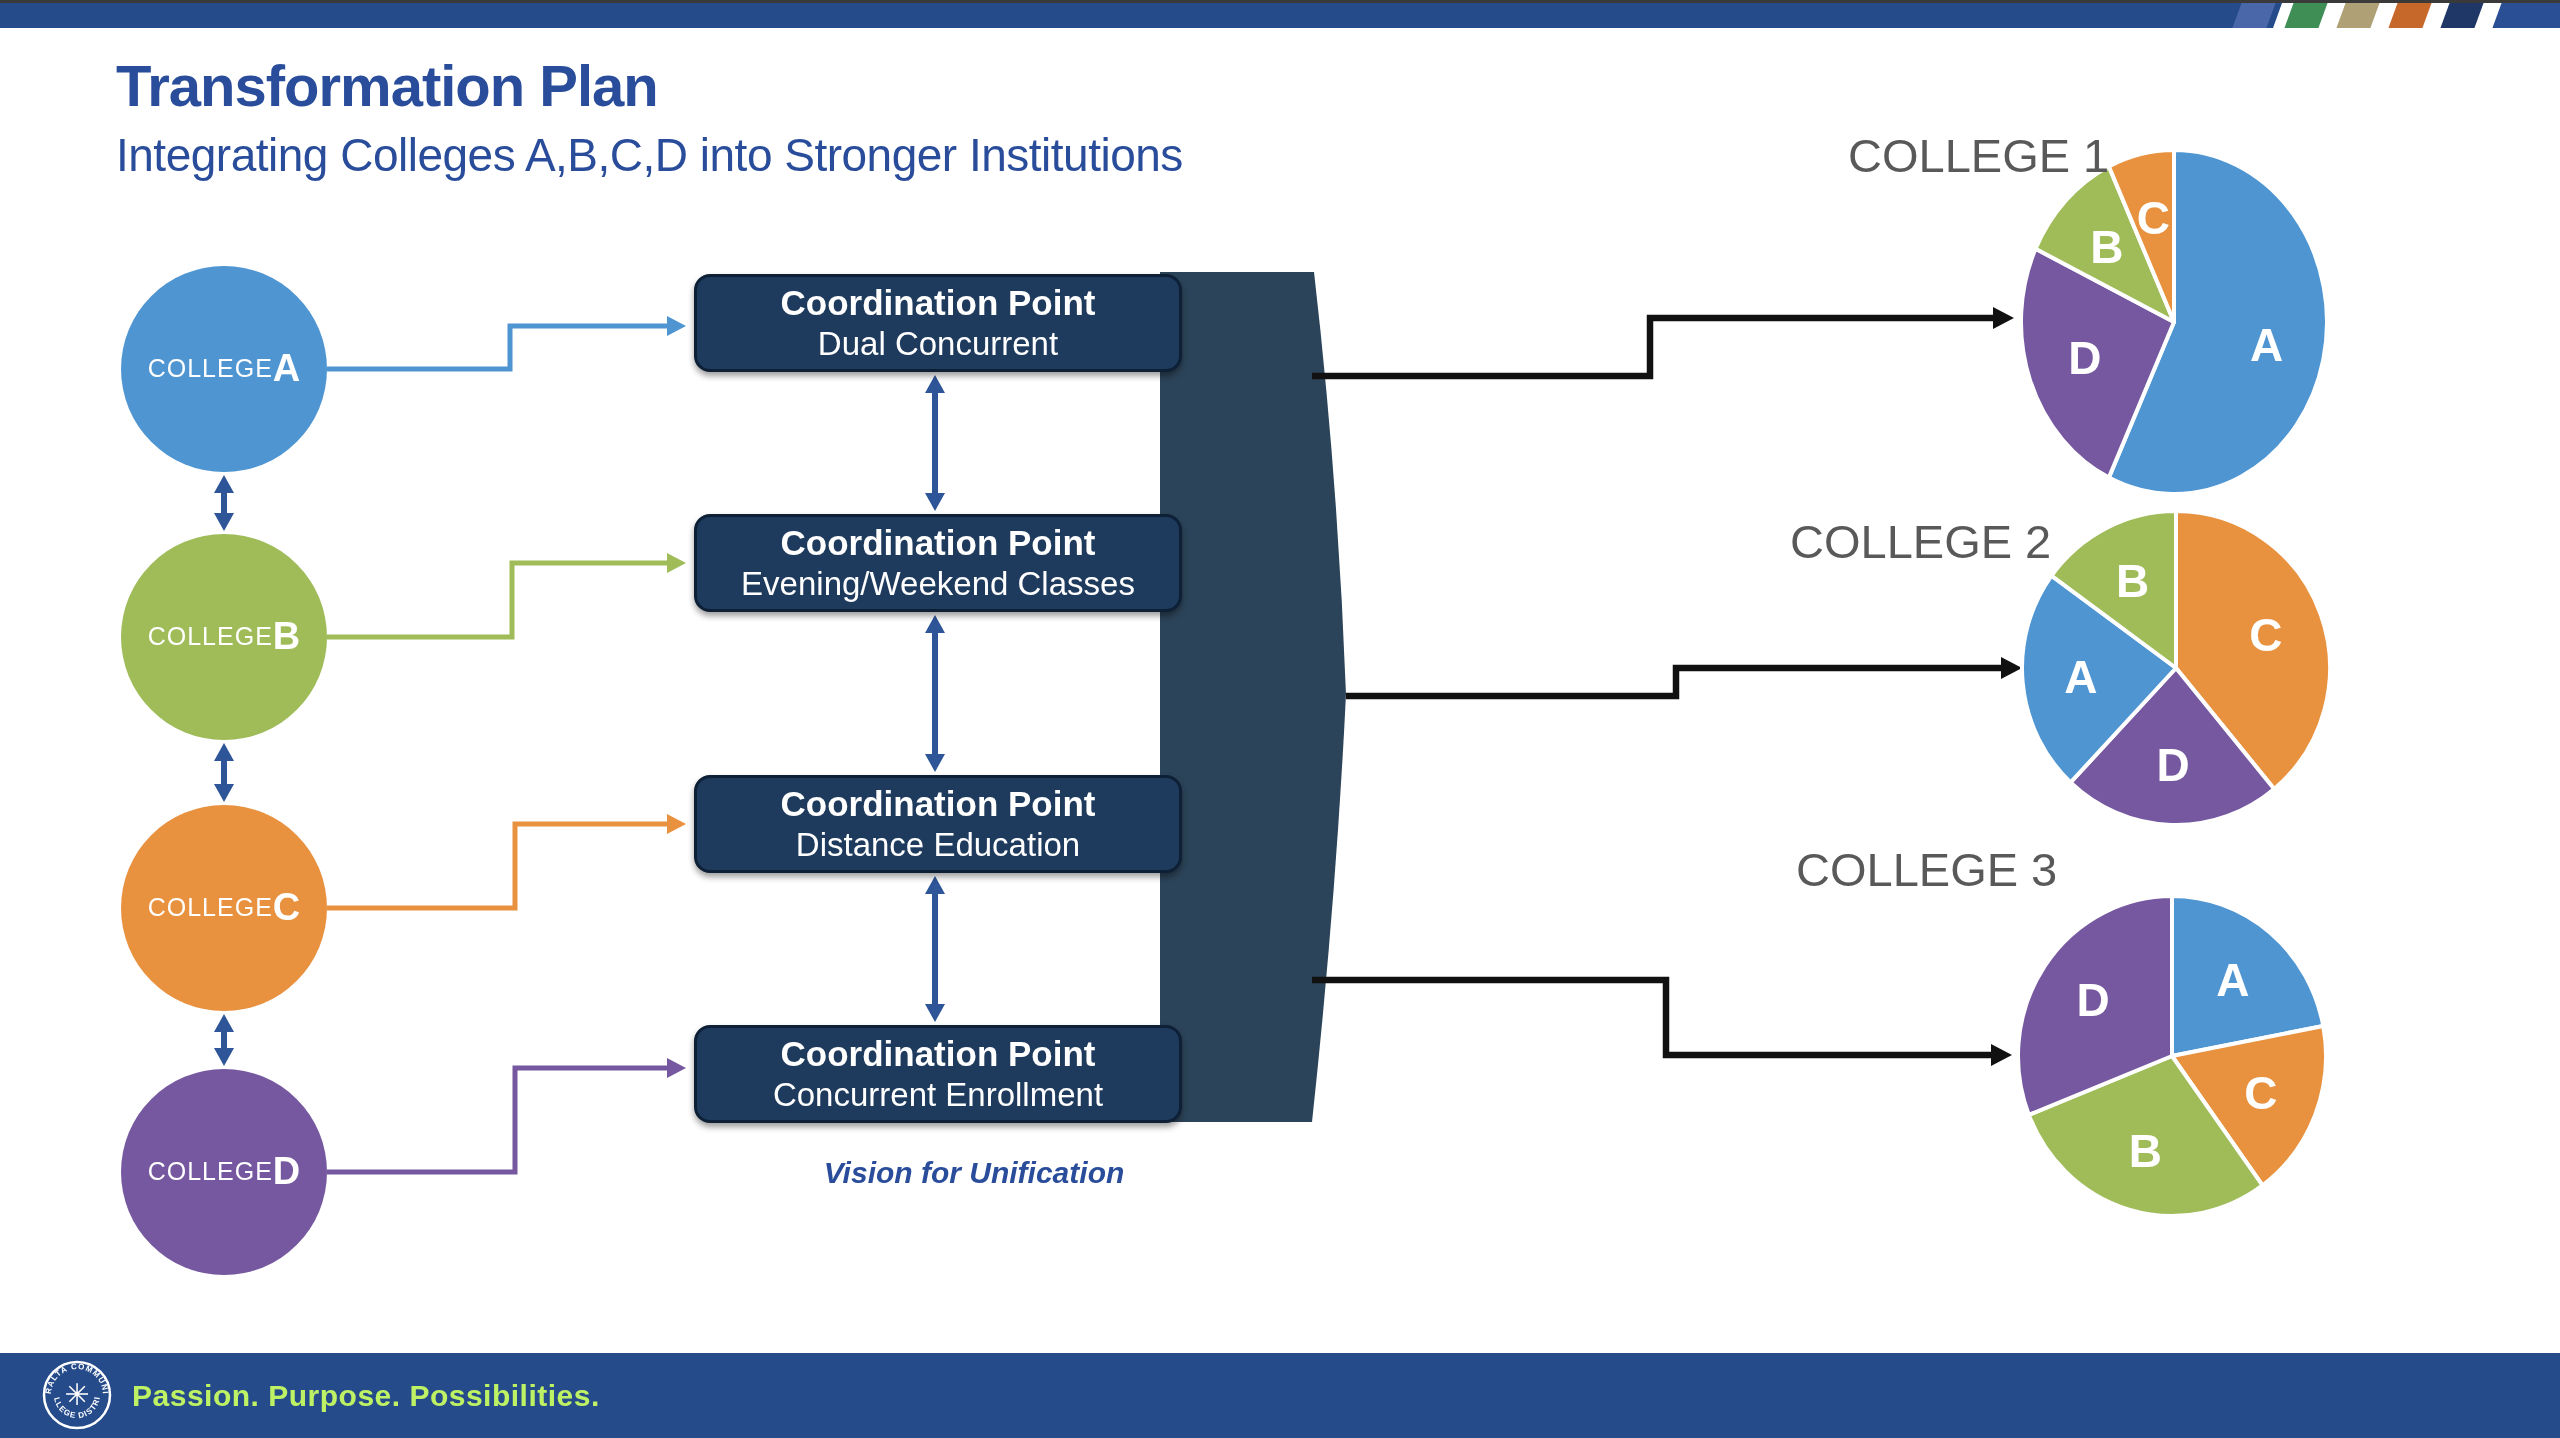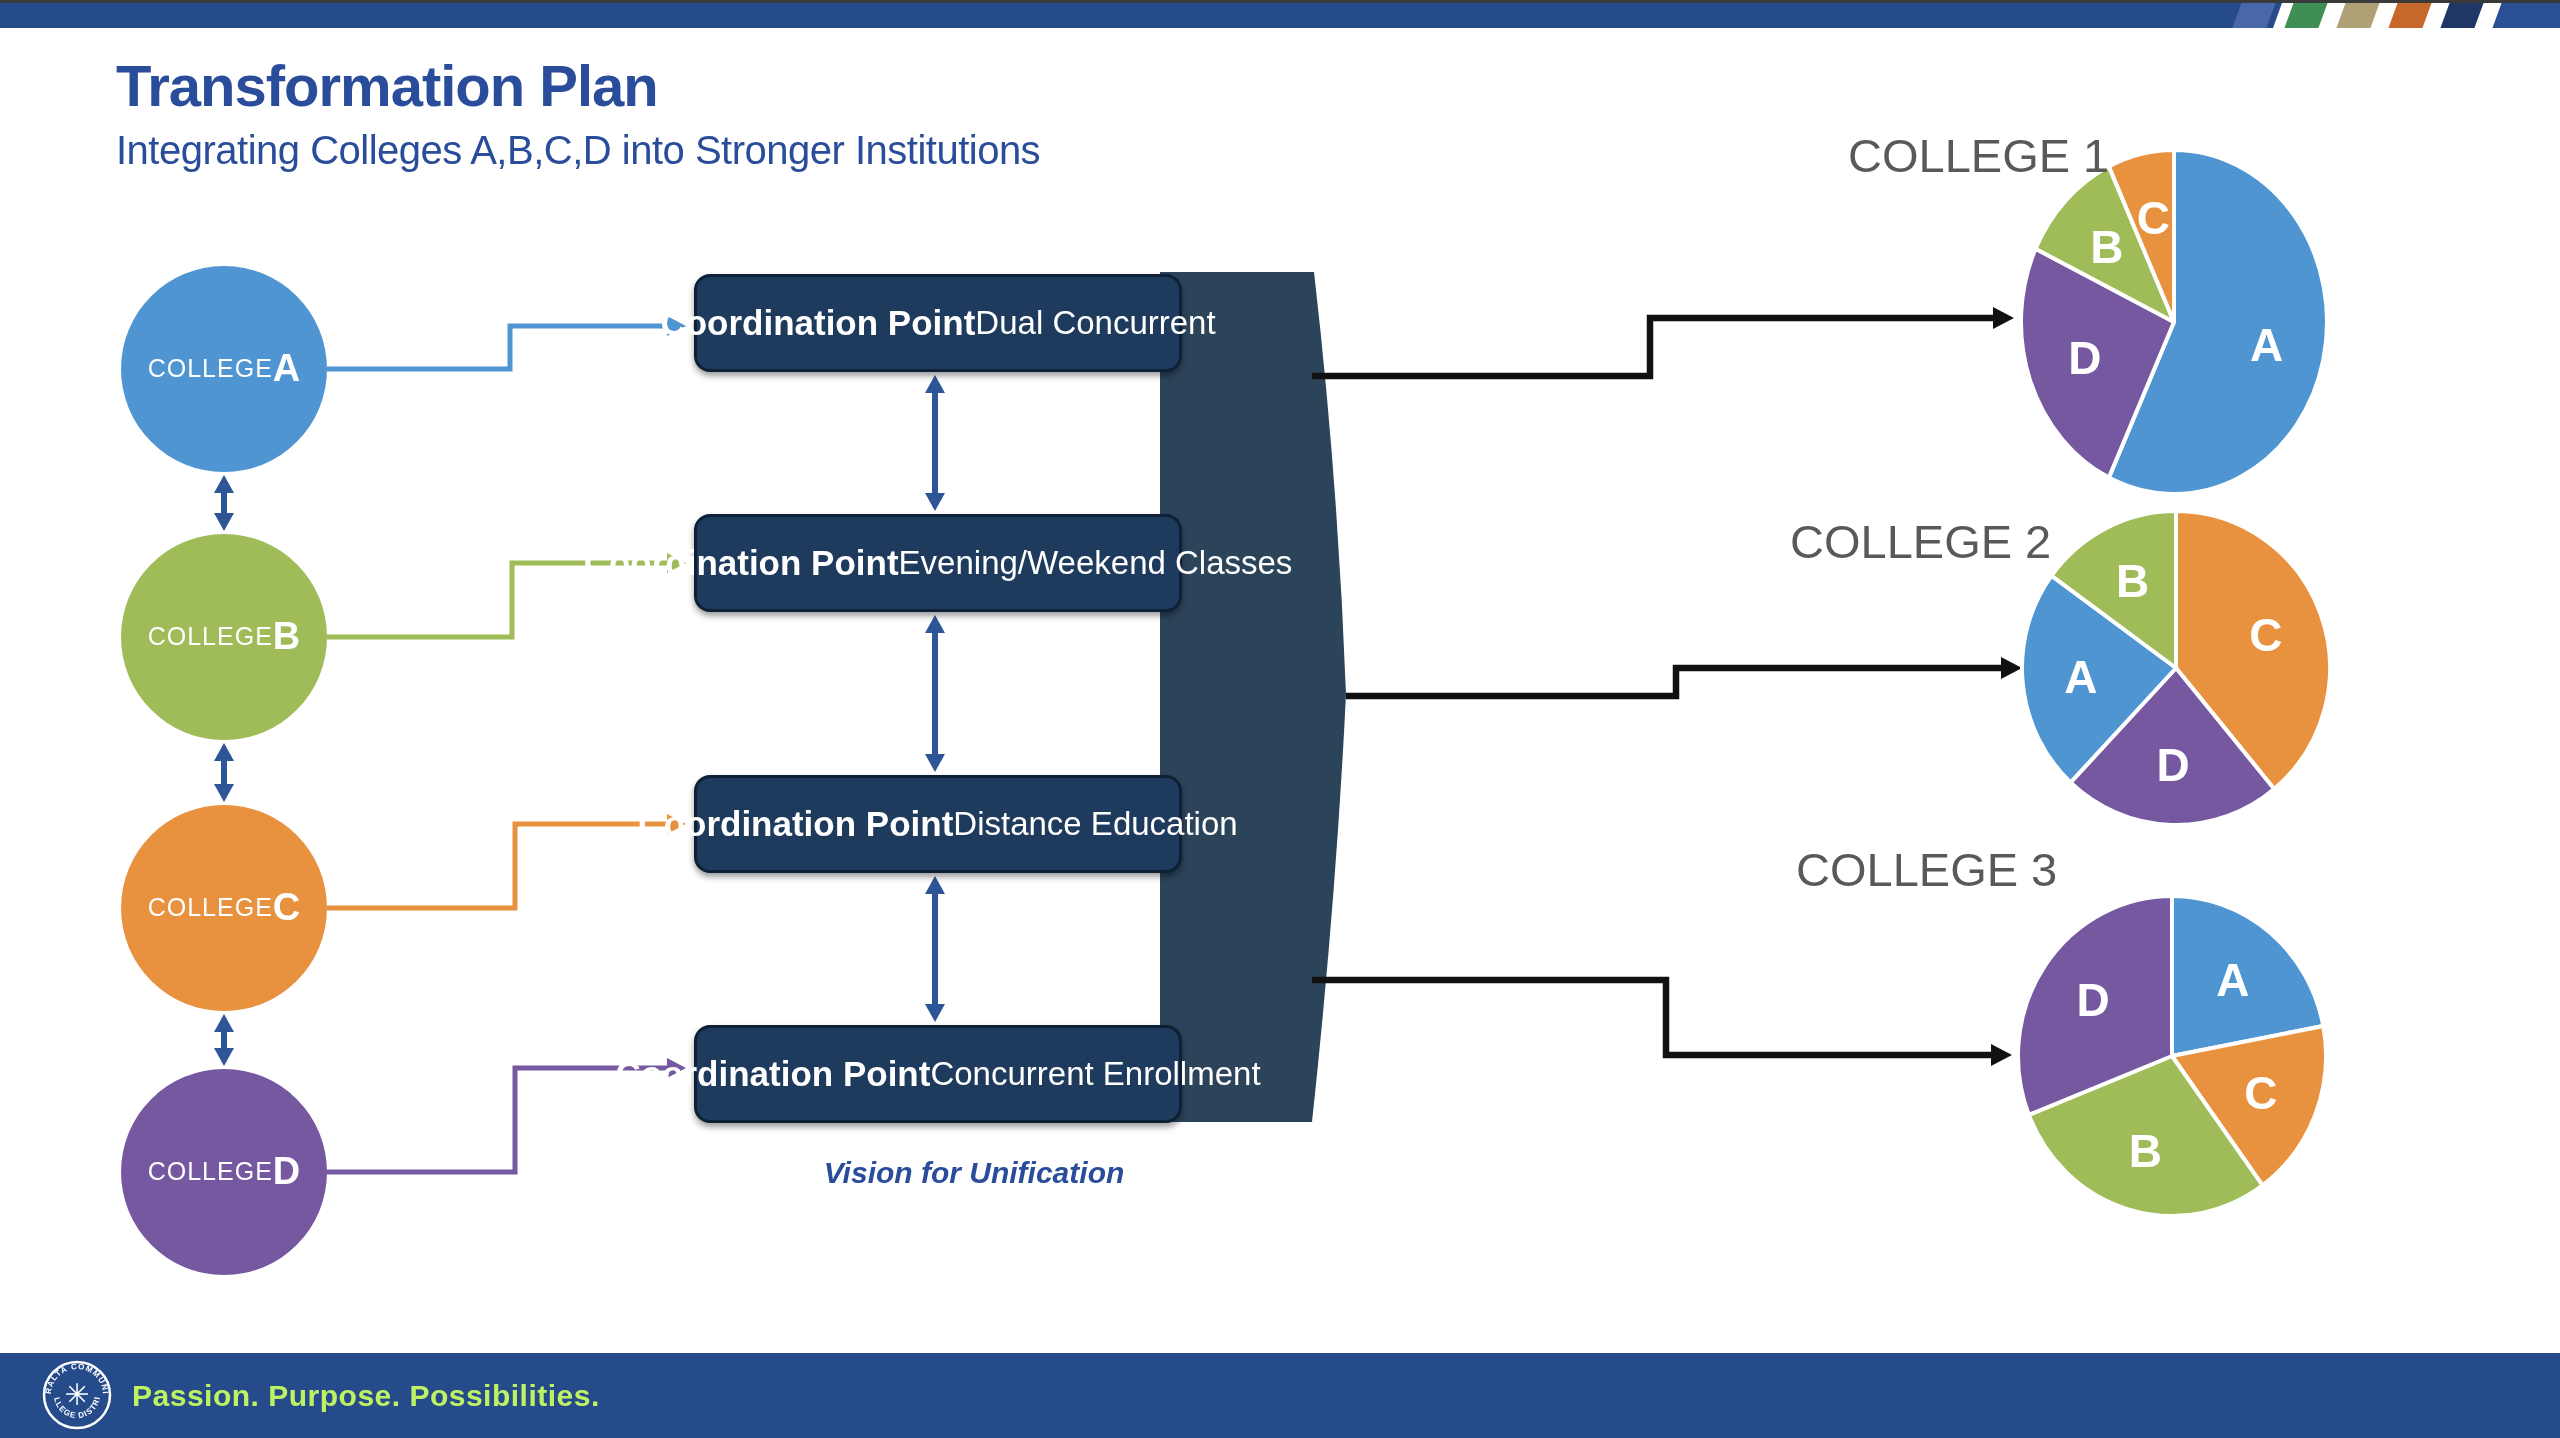--- a/index.html
+++ b/index.html
@@ -2,29 +2,29 @@
 <html><head>
 <meta charset="utf-8">
 <style>
   html,body{margin:0;padding:0;background:#e8e8e8;font-family:"Liberation Sans",sans-serif;}
   .slide{position:relative;width:2560px;height:1438px;background:#ffffff;overflow:hidden;}
   .topline{position:absolute;left:0;top:0;width:2560px;height:3px;background:#3a3a3a;}
   .topbar{position:absolute;left:0;top:3px;width:2282px;height:25px;background:#254B8B;
           clip-path:polygon(0 0,100% 0,calc(100% - 9px) 100%,0 100%);}
   .stripe{position:absolute;top:3px;height:25px;transform:skewX(-20deg);}
   .title{position:absolute;left:116px;top:52px;font-size:58px;font-weight:700;color:#2A4D9B;letter-spacing:-1px;white-space:nowrap;}
-  .subtitle{position:absolute;left:116px;top:128px;font-size:40px;font-weight:400;color:#2A4D9B;letter-spacing:-0.5px;white-space:nowrap;}
+  .subtitle{position:absolute;left:116px;top:128px;font-size:46px;font-weight:400;color:#2A4D9B;letter-spacing:-0.5px;white-space:nowrap;}
 
   .college-circle{position:absolute;width:206px;height:206px;border-radius:50%;display:flex;
           align-items:center;justify-content:center;color:#fff;z-index:3;}
   .college-word{font-size:25px;letter-spacing:1px;line-height:1.1;}
   .college-letter{font-size:38px;font-weight:700;line-height:1.2;}
 
   .coord-box{position:absolute;left:694px;width:482px;height:92px;background:#1E3A5C;border:3px solid #0d2036;
-          border-radius:16px;display:flex;align-items:center;justify-content:center;
+          border-radius:16px;display:flex;flex-direction:column;align-items:center;justify-content:center;
           color:#fff;z-index:3;box-shadow:0 4px 6px rgba(0,0,0,0.38);}
   .coord-title{font-size:35px;font-weight:700;line-height:1.22;white-space:nowrap;}
   .coord-sub{font-size:33px;font-weight:400;line-height:1.22;white-space:nowrap;}
 
   .pie-heading{position:absolute;font-size:47px;color:#595959;font-weight:400;white-space:nowrap;z-index:2;}
   .vision{position:absolute;left:704px;top:1156px;width:540px;text-align:center;font-size:30px;font-style:italic;
           font-weight:600;color:#2A4D9B;z-index:2;white-space:nowrap;}
 
   .footer{position:absolute;left:0;top:1353px;width:2560px;height:85px;background:#254B8B;z-index:4;}
   .tagline{position:absolute;left:132px;top:0;height:85px;line-height:85px;color:#bef264;font-size:30px;font-weight:700;letter-spacing:0.5px;}

